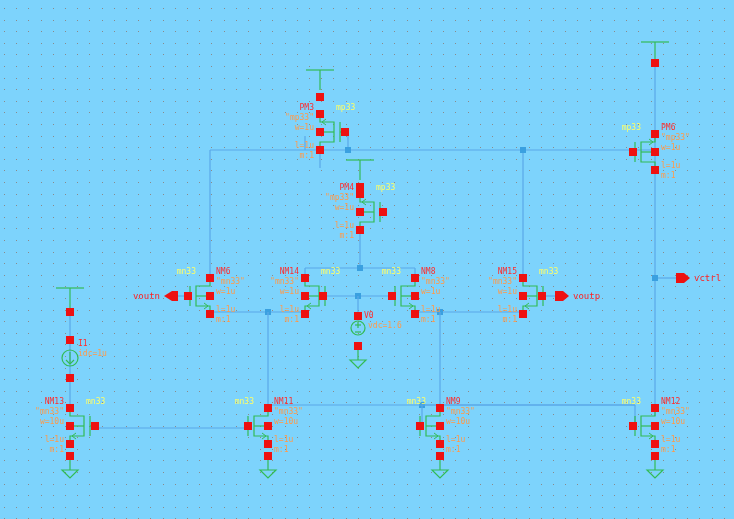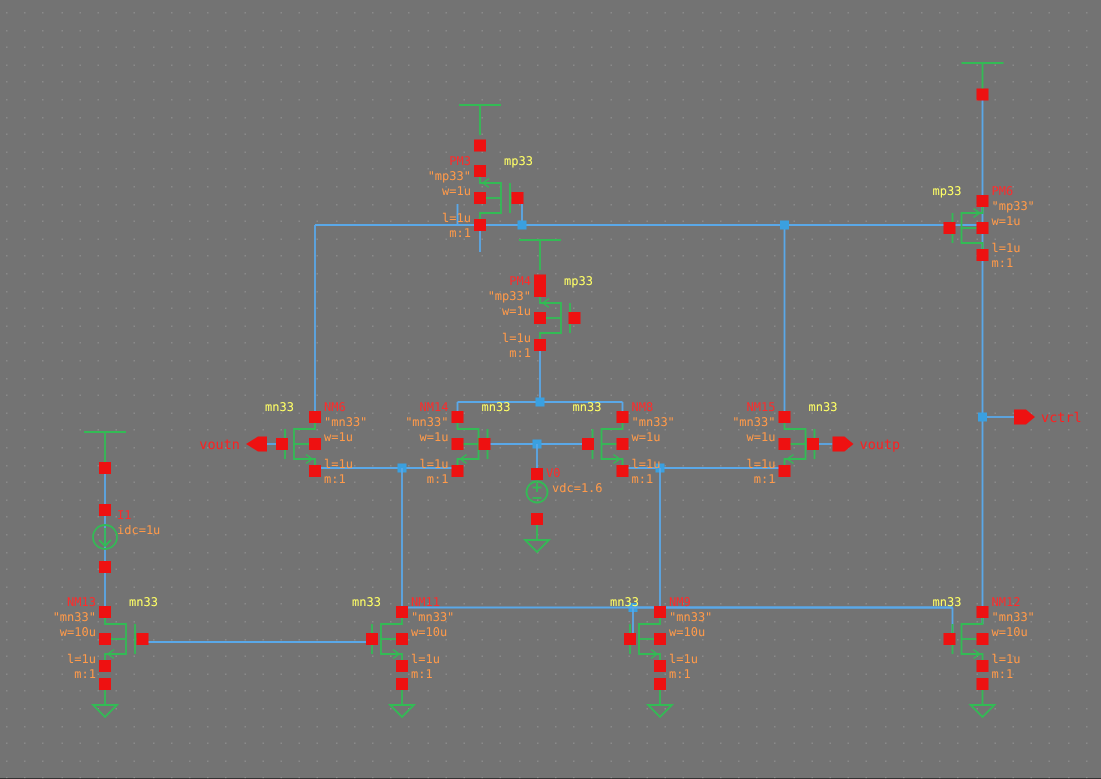--- a/index.html
+++ b/index.html
@@ -7,21 +7,21 @@
   svg { position: absolute; left: 0; top: 0; }
   .lbl { font-family: "DejaVu Sans Mono", monospace; font-size: 8px; }
   .inst { fill: #ff2b2b; }
   .cell { fill: #ffff66; }
   .param { fill: #ff9a4a; }
   .pin { fill: #ff2020; font-size: 9px; }
 </style>
 </head>
 <body>
 
-<div id="canvas" style="background: #737373;">
+<div id="canvas" style="background: #7dd3fc;">
 <svg id="sch" width="734" height="519" viewBox="0 0 734 519">
   <g id="grid">
         <rect x="4" y="8" width="1" height="1" fill="#8a8a8a"></rect>
         <rect x="4" y="20" width="1" height="1" fill="#8a8a8a"></rect>
         <rect x="4" y="31" width="1" height="1" fill="#8a8a8a"></rect>
         <rect x="4" y="43" width="1" height="1" fill="#8a8a8a"></rect>
         <rect x="4" y="54" width="1" height="1" fill="#8a8a8a"></rect>
         <rect x="4" y="66" width="1" height="1" fill="#8a8a8a"></rect>
         <rect x="4" y="78" width="1" height="1" fill="#8a8a8a"></rect>
         <rect x="4" y="89" width="1" height="1" fill="#8a8a8a"></rect>

